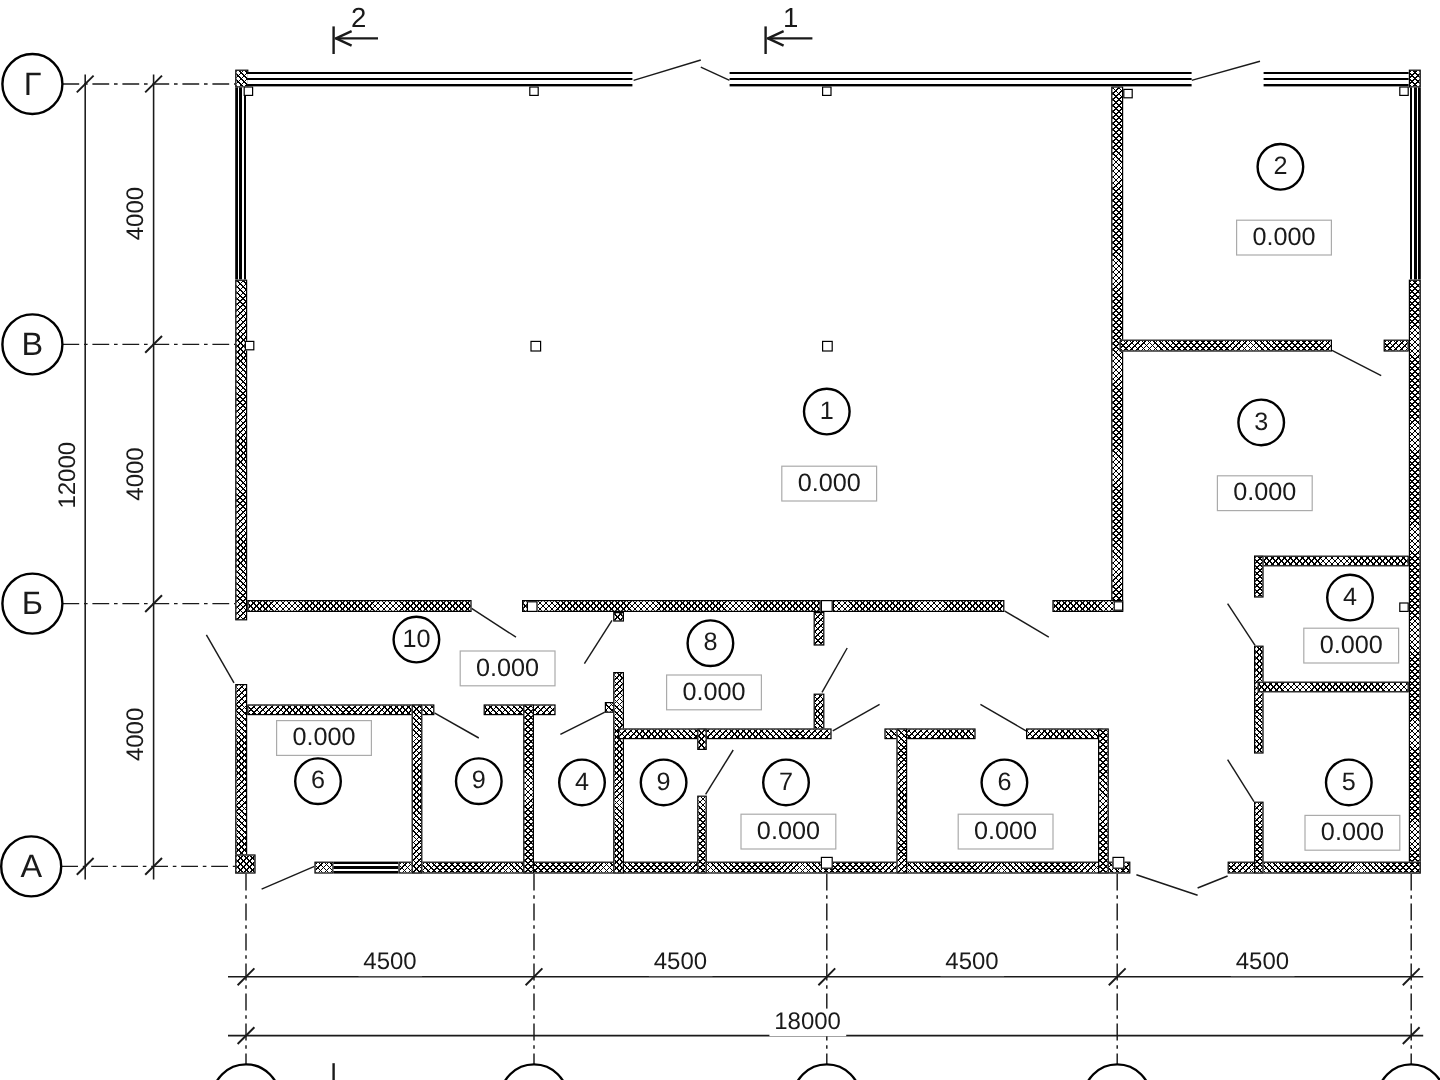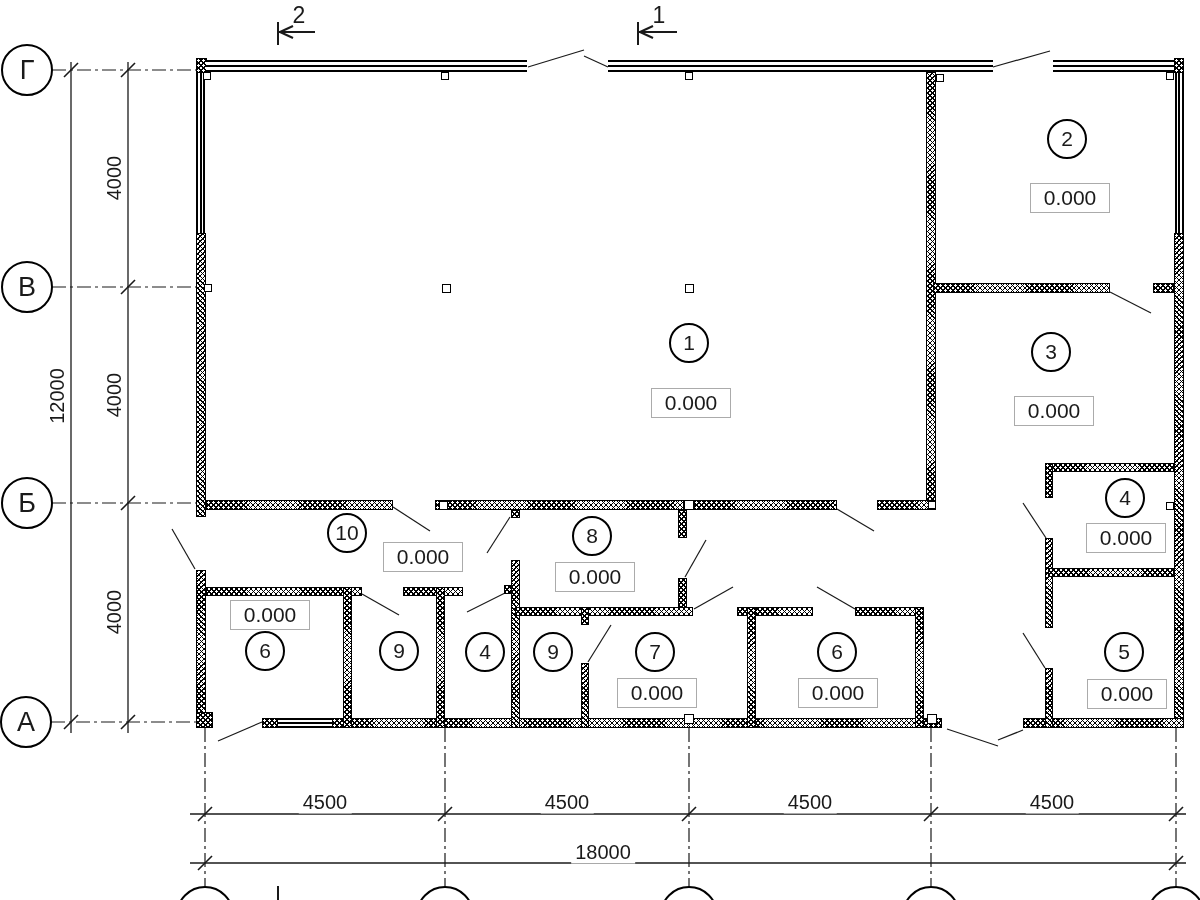--- a/index.html
+++ b/index.html
@@ -272,18 +272,18 @@
 
   <div class="dimtv" style="left:57px;top:396px;"><span>12000</span></div>
   <div class="dimtv" style="left:114px;top:178px;"><span>4000</span></div>
   <div class="dimtv" style="left:114px;top:395px;"><span>4000</span></div>
   <div class="dimtv" style="left:114px;top:612px;"><span>4000</span></div>
 
   <div class="dimt" style="left:325px;top:802px;"><span>4500</span></div>
   <div class="dimt" style="left:567px;top:802px;"><span>4500</span></div>
   <div class="dimt" style="left:810px;top:802px;"><span>4500</span></div>
   <div class="dimt" style="left:1052px;top:802px;"><span>4500</span></div>
-  <div class="dimt" style="left:603px;top:852px;"><span>18000</span></div>
+  <div class="dimt" style="left:673px;top:852px;"><span>18000</span></div>
 
   <div class="sect" style="left:299px;top:15px;"><span>2</span></div>
   <div class="sect" style="left:659px;top:15px;"><span>1</span></div>
 
 </div>
 
 </body></html>

